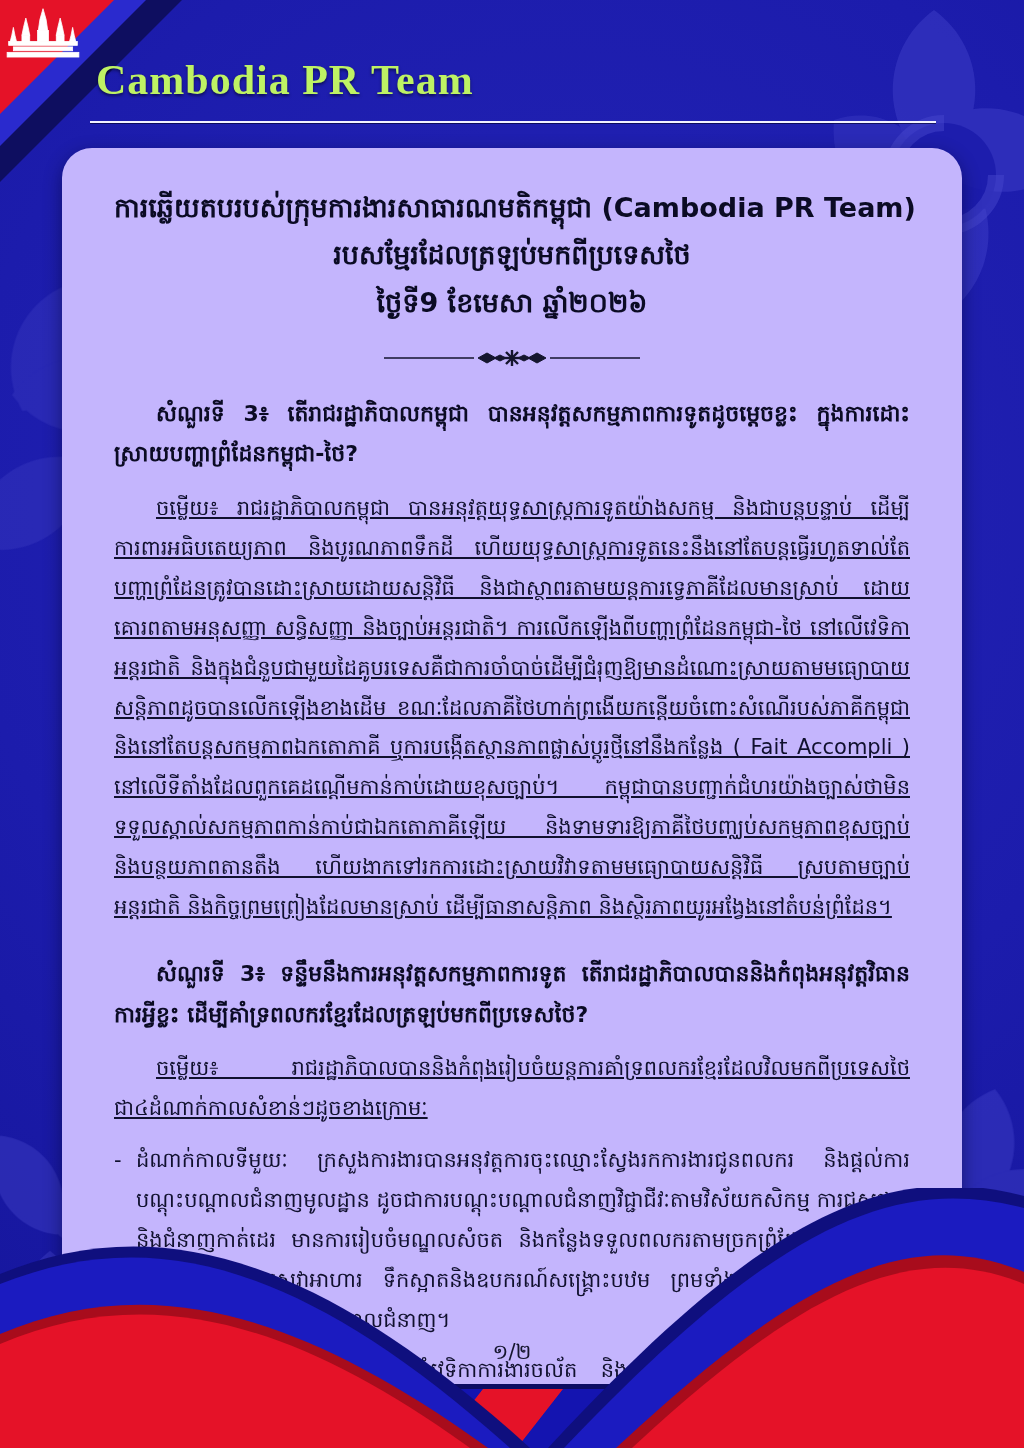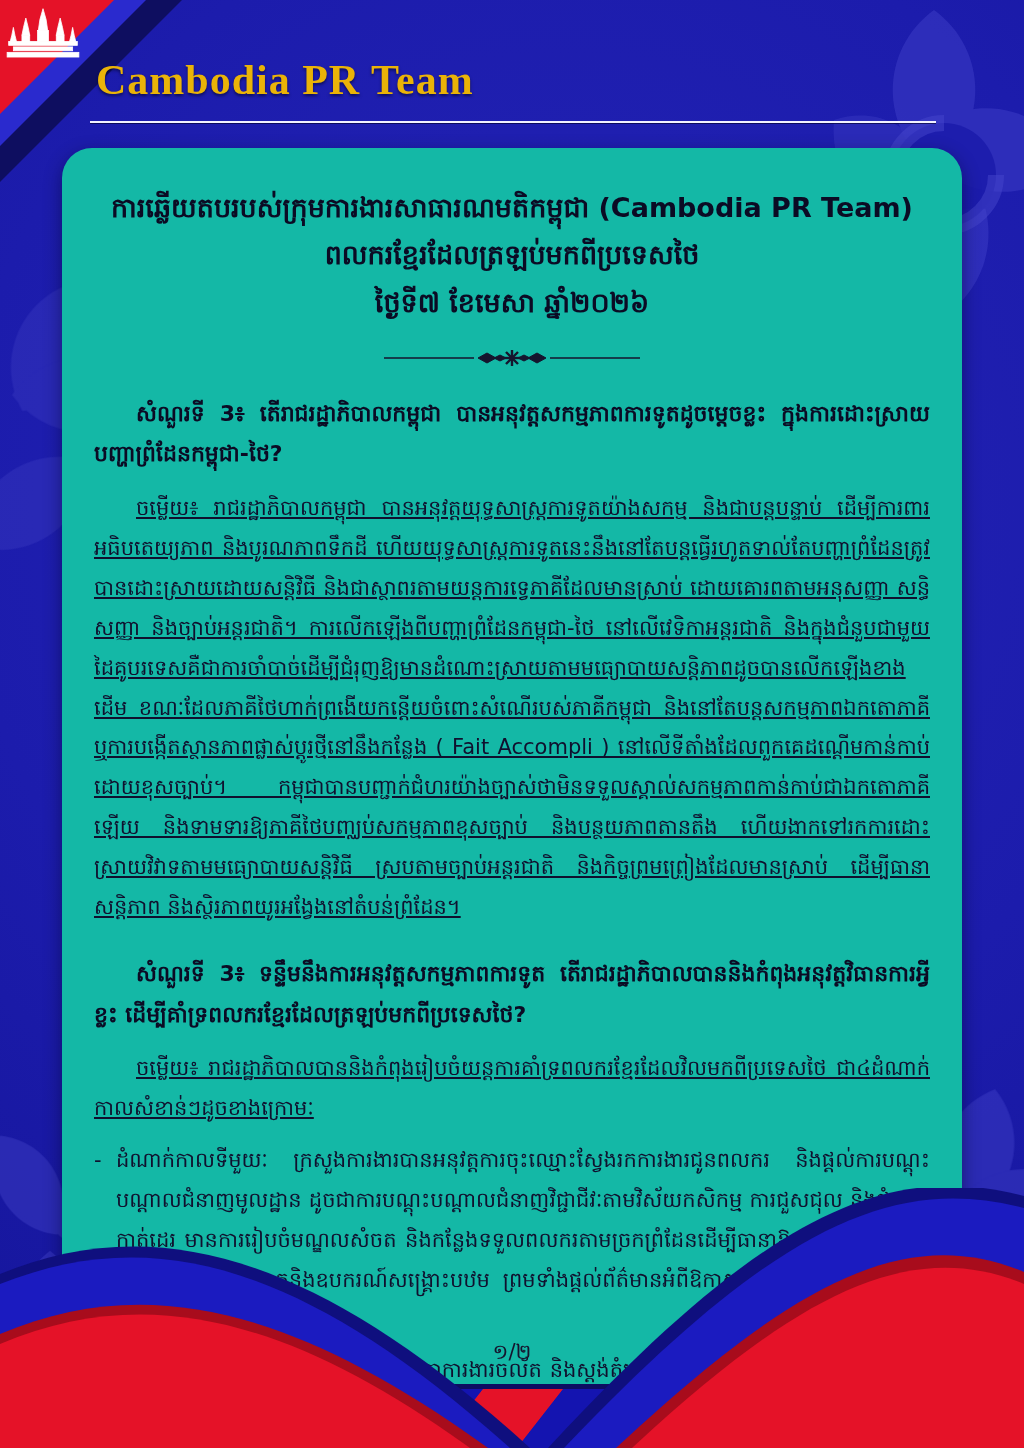--- a/index.html
+++ b/index.html
@@ -19,30 +19,30 @@
   
   .ribbon-tl{position:absolute;top:0;left:0;width:260px;height:260px;z-index:1;}
   .rb{position:absolute;top:0;left:0;width:260px;height:260px;}
   .rb-outer{background:#0e0e60;clip-path:polygon(0 0,182px 0,0 182px);}
   .rb-mid{background:#2a2ace;clip-path:polygon(0 0,146px 0,0 146px);}
   .rb-red{background:#e51228;clip-path:polygon(0 0,114px 0,0 114px);}
   .temple{position:absolute;top:4px;left:4px;width:78px;height:78px;}
   
   .header-title{
     position:absolute;left:96px;top:56px;z-index:2;
-    color:#eab308;font-family:"Liberation Serif", serif;font-weight:700;
+    color:#bef264;font-family:"Liberation Serif", serif;font-weight:700;
     font-size:42px;letter-spacing:1px;text-shadow:0 2px 3px rgba(0,0,20,.55);
   }
   .header-rule{position:absolute;left:90px;top:121px;width:846px;height:2px;background:#f2f2ff;z-index:2;box-shadow:0 1px 0 rgba(0,0,40,.6);}
   
   .card{
     position:absolute;left:62px;top:148px;width:900px;height:1240px;z-index:2;
-    background:#14b8a6;border-radius:30px;
+    background:#c4b5fd;border-radius:30px;
     box-shadow:0 6px 18px rgba(0,0,30,.45);
-    padding:0 32px;box-sizing:border-box;color:#10102e;
+    padding:0 52px;box-sizing:border-box;color:#10102e;
   }
   .doc-title{margin-top:36px;text-align:center;font-weight:700;font-size:27px;line-height:1.75;color:#0b0b24;}
   .doc-title .t-line{white-space:nowrap;}
   .divider{display:flex;justify-content:center;margin:22px 0 10px 0;}
   .question{font-weight:700;font-size:22px;line-height:1.85;text-align:justify;text-indent:42px;margin:26px 0 0 0;color:#0b0b24;}
   .answer{font-size:21px;line-height:1.9;text-align:justify;text-indent:42px;margin:14px 0 0 0;text-decoration:underline;}
   .bullets{margin-top:12px;}
   .bullet{display:flex;gap:10px;margin-top:10px;}
   .bullet .dash{width:12px;flex:0 0 12px;font-size:21px;line-height:1.9;}
   .bullet .btext{flex:1;font-size:21px;line-height:1.9;text-align:justify;}
@@ -105,22 +105,22 @@
       <rect x="6" y="48" width="88" height="5"></rect>
       <rect x="12" y="55" width="76" height="5"></rect>
       <rect x="4" y="62" width="92" height="6"></rect>
     </g>
   </svg>
 </div>
 
 <div class="card">
   <div class="doc-title">
     <div class="t-line">ការឆ្លើយតបរបស់ក្រុមការងារសាធារណមតិកម្ពុជា (Cambodia PR Team)</div>
-    <div class="t-line">ពលករខ្មែរដែលត្រឡប់មកពីប្រទេសថៃ</div>
-    <div class="t-line">ថ្ងៃទី៧ ខែមេសា ឆ្នាំ២០២៦</div>
+    <div class="t-line">របសម្មែរដែលត្រឡប់មកពីប្រទេសថៃ</div>
+    <div class="t-line">ថ្ងៃទី9 ខែមេសា ឆ្នាំ២០២៦</div>
   </div>
 
   <div class="divider">
     <svg width="260" height="20" viewBox="0 0 260 20">
       <g stroke="#15152e" fill="#15152e">
         <line x1="2" y1="10" x2="92" y2="10" stroke-width="1.6"></line>
         <line x1="168" y1="10" x2="258" y2="10" stroke-width="1.6"></line>
         <path d="M96 10 l9 -5 9 5 -9 5 Z"></path>
         <path d="M146 10 l9 -5 9 5 -9 5 Z"></path>
         <path d="M112 10 l6 -3 6 3 -6 3 Z"></path>

